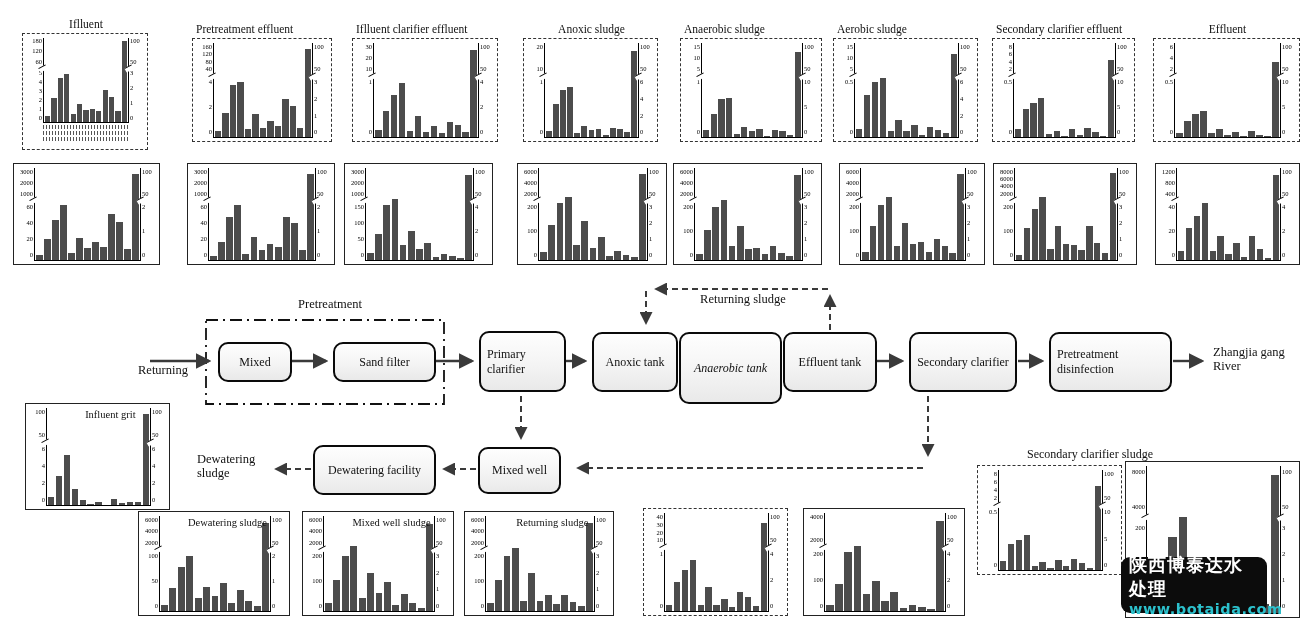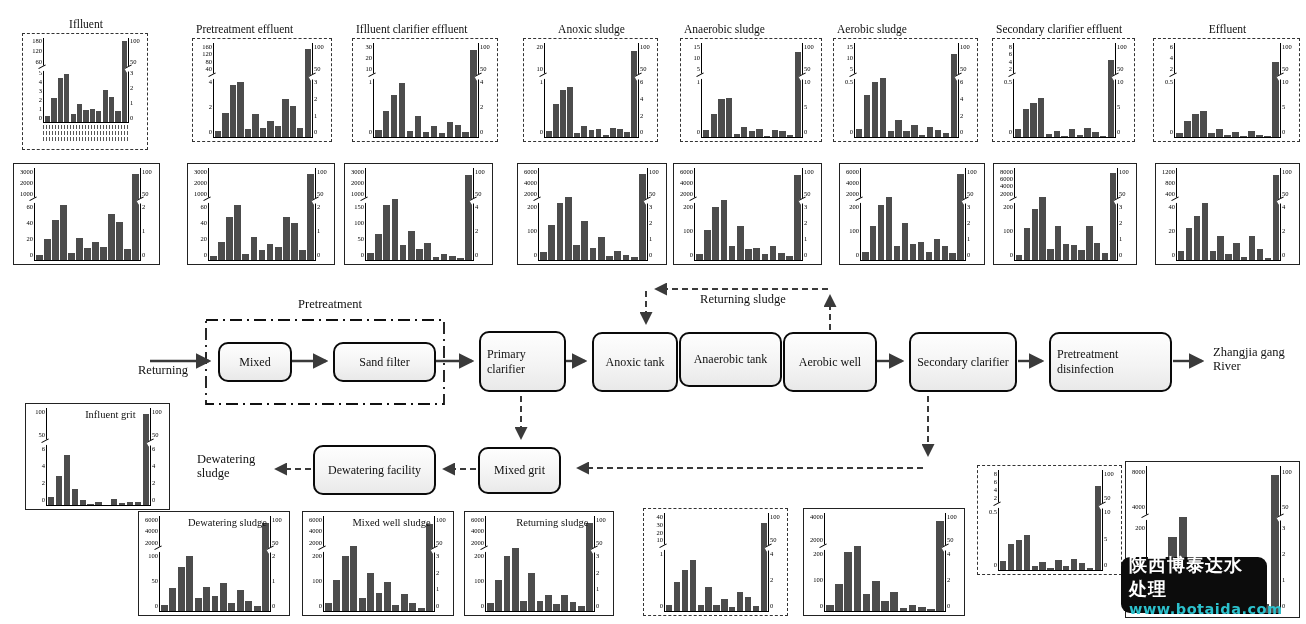--- a/index.html
+++ b/index.html
@@ -89,39 +89,40 @@
     </div>
   <div class="node" style="left:333px;top:342px;width:103px;height:40px;">
     <span>Sand filter</span>
     </div>
   <div class="node" style="left:479px;top:331px;width:87px;height:61px;">
     <span>Primary clarifier</span>
     </div>
   <div class="node" style="left:592px;top:332px;width:86px;height:60px;">
     <span>Anoxic tank</span>
     </div>
-  <div class="node" style="left:679px;top:332px;width:103px;height:55px;">
+  <div class="node" style="left:679px;top:332px;width:103px;height:72px;font-style:italic;">
     <span>Anaerobic tank</span>
     </div>
   <div class="node" style="left:783px;top:332px;width:94px;height:60px;">
-    <span>Aerobic well</span>
+    <span>Effluent tank</span>
     </div>
   <div class="node" style="left:909px;top:332px;width:108px;height:60px;">
     <span>Secondary clarifier</span>
     </div>
   <div class="node" style="left:1049px;top:332px;width:123px;height:60px;">
     <span>Pretreatment disinfection</span>
     </div>
   <div class="node" style="left:478px;top:447px;width:83px;height:47px;">
-    <span>Mixed grit</span>
+    <span>Mixed well</span>
     </div>
   <div class="node" style="left:313px;top:445px;width:123px;height:50px;">
     <span>Dewatering facility</span>
     </div>
 
+  <div class="grouptitle" style="left:960px;top:447px;width:260px;">Secondary clarifier sludge</div>
 
   <div id="charts-layer">
       <div class="chart" style="left: 22px; top: 33px; width: 126px; height: 117px;">
         <div class="chart-title-above">Iflluent</div>
         <div class="chart-box dashed">
           <div class="bars withstrip">
             <span class="tick l" style="top: 4%;">180</span>
             <span class="tick l" style="top: 16%;">120</span>
             <span class="tick l" style="top: 28%;">60</span>
             <span class="tick l" style="top: 42%;">5</span>

